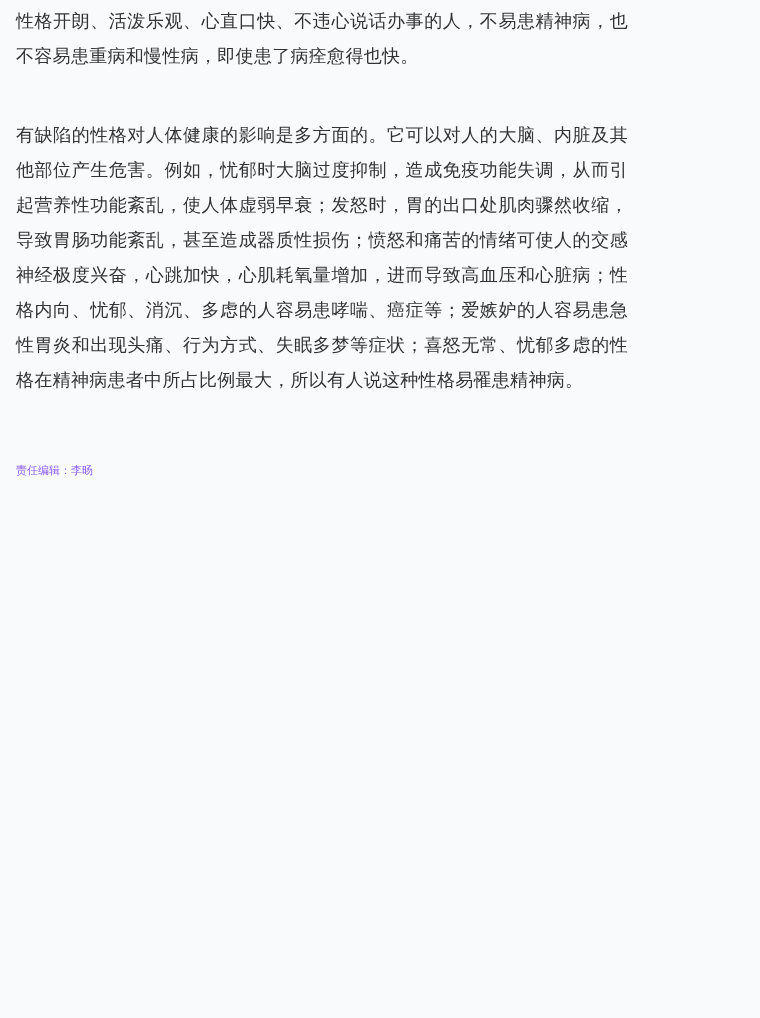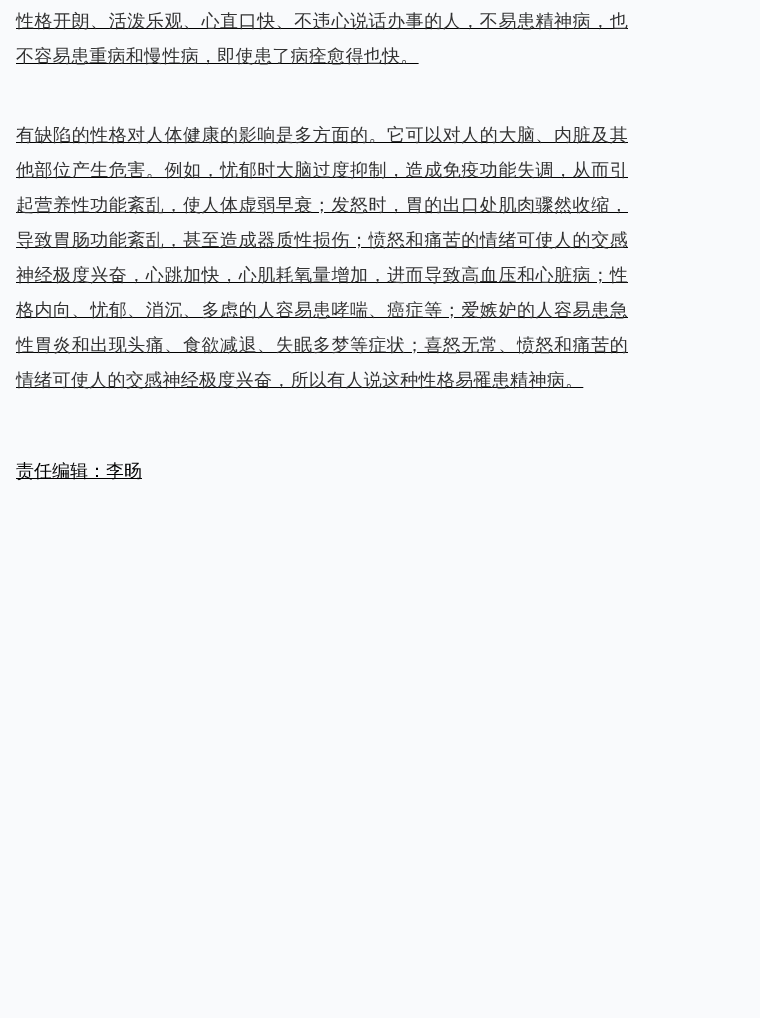--- a/index.html
+++ b/index.html
@@ -10,45 +10,44 @@
   body {
     width: 760px;
     height: 1018px;
     overflow: hidden;
     font-family: "DejaVu Sans", "Liberation Sans", sans-serif;
   }
   .article {
     padding: 0 16px 0 16px;
     box-sizing: border-box;
     width: 644px;
-    text-decoration: underline;
   }
   .para {
     margin: 0;
     color: #333333;
     font-size: 18px;
     line-height: 35px;
     text-align: justify;
     letter-spacing: 0.3px;
   }
   .p1 { padding-top: 3px; }
   .gap { height: 22px; }
   .gap-editor { height: 20px; }
   .editor {
-    color: #000000;
-    font-size: 18px;
+    color: #8b5cf6;
+    font-size: 11px;
     line-height: 20px;
     margin: 0;
   }
 </style>
 </head>
 <body>
 
 <div class="article">
   <p class="para p1">性格开朗、活泼乐观、心直口快、不违心说话办事的人，不易患精神病，也不容易患重病和慢性病，即使患了病痊愈得也快。</p>
   <div class="gap"></div>
   <div class="gap"></div>
-  <p class="para">有缺陷的性格对人体健康的影响是多方面的。它可以对人的大脑、内脏及其他部位产生危害。例如，忧郁时大脑过度抑制，造成免疫功能失调，从而引起营养性功能紊乱，使人体虚弱早衰；发怒时，胃的出口处肌肉骤然收缩，导致胃肠功能紊乱，甚至造成器质性损伤；愤怒和痛苦的情绪可使人的交感神经极度兴奋，心跳加快，心肌耗氧量增加，进而导致高血压和心脏病；性格内向、忧郁、消沉、多虑的人容易患哮喘、癌症等；爱嫉妒的人容易患急性胃炎和出现头痛、食欲减退、失眠多梦等症状；喜怒无常、愤怒和痛苦的情绪可使人的交感神经极度兴奋，所以有人说这种性格易罹患精神病。</p>
+  <p class="para">有缺陷的性格对人体健康的影响是多方面的。它可以对人的大脑、内脏及其他部位产生危害。例如，忧郁时大脑过度抑制，造成免疫功能失调，从而引起营养性功能紊乱，使人体虚弱早衰；发怒时，胃的出口处肌肉骤然收缩，导致胃肠功能紊乱，甚至造成器质性损伤；愤怒和痛苦的情绪可使人的交感神经极度兴奋，心跳加快，心肌耗氧量增加，进而导致高血压和心脏病；性格内向、忧郁、消沉、多虑的人容易患哮喘、癌症等；爱嫉妒的人容易患急性胃炎和出现头痛、行为方式、失眠多梦等症状；喜怒无常、忧郁多虑的性格在精神病患者中所占比例最大，所以有人说这种性格易罹患精神病。</p>
   <div class="gap"></div>
   <div class="gap"></div>
   <div class="gap-editor"></div>
   <p class="editor">责任编辑：李旸</p>
 </div>
 
 </body></html>

